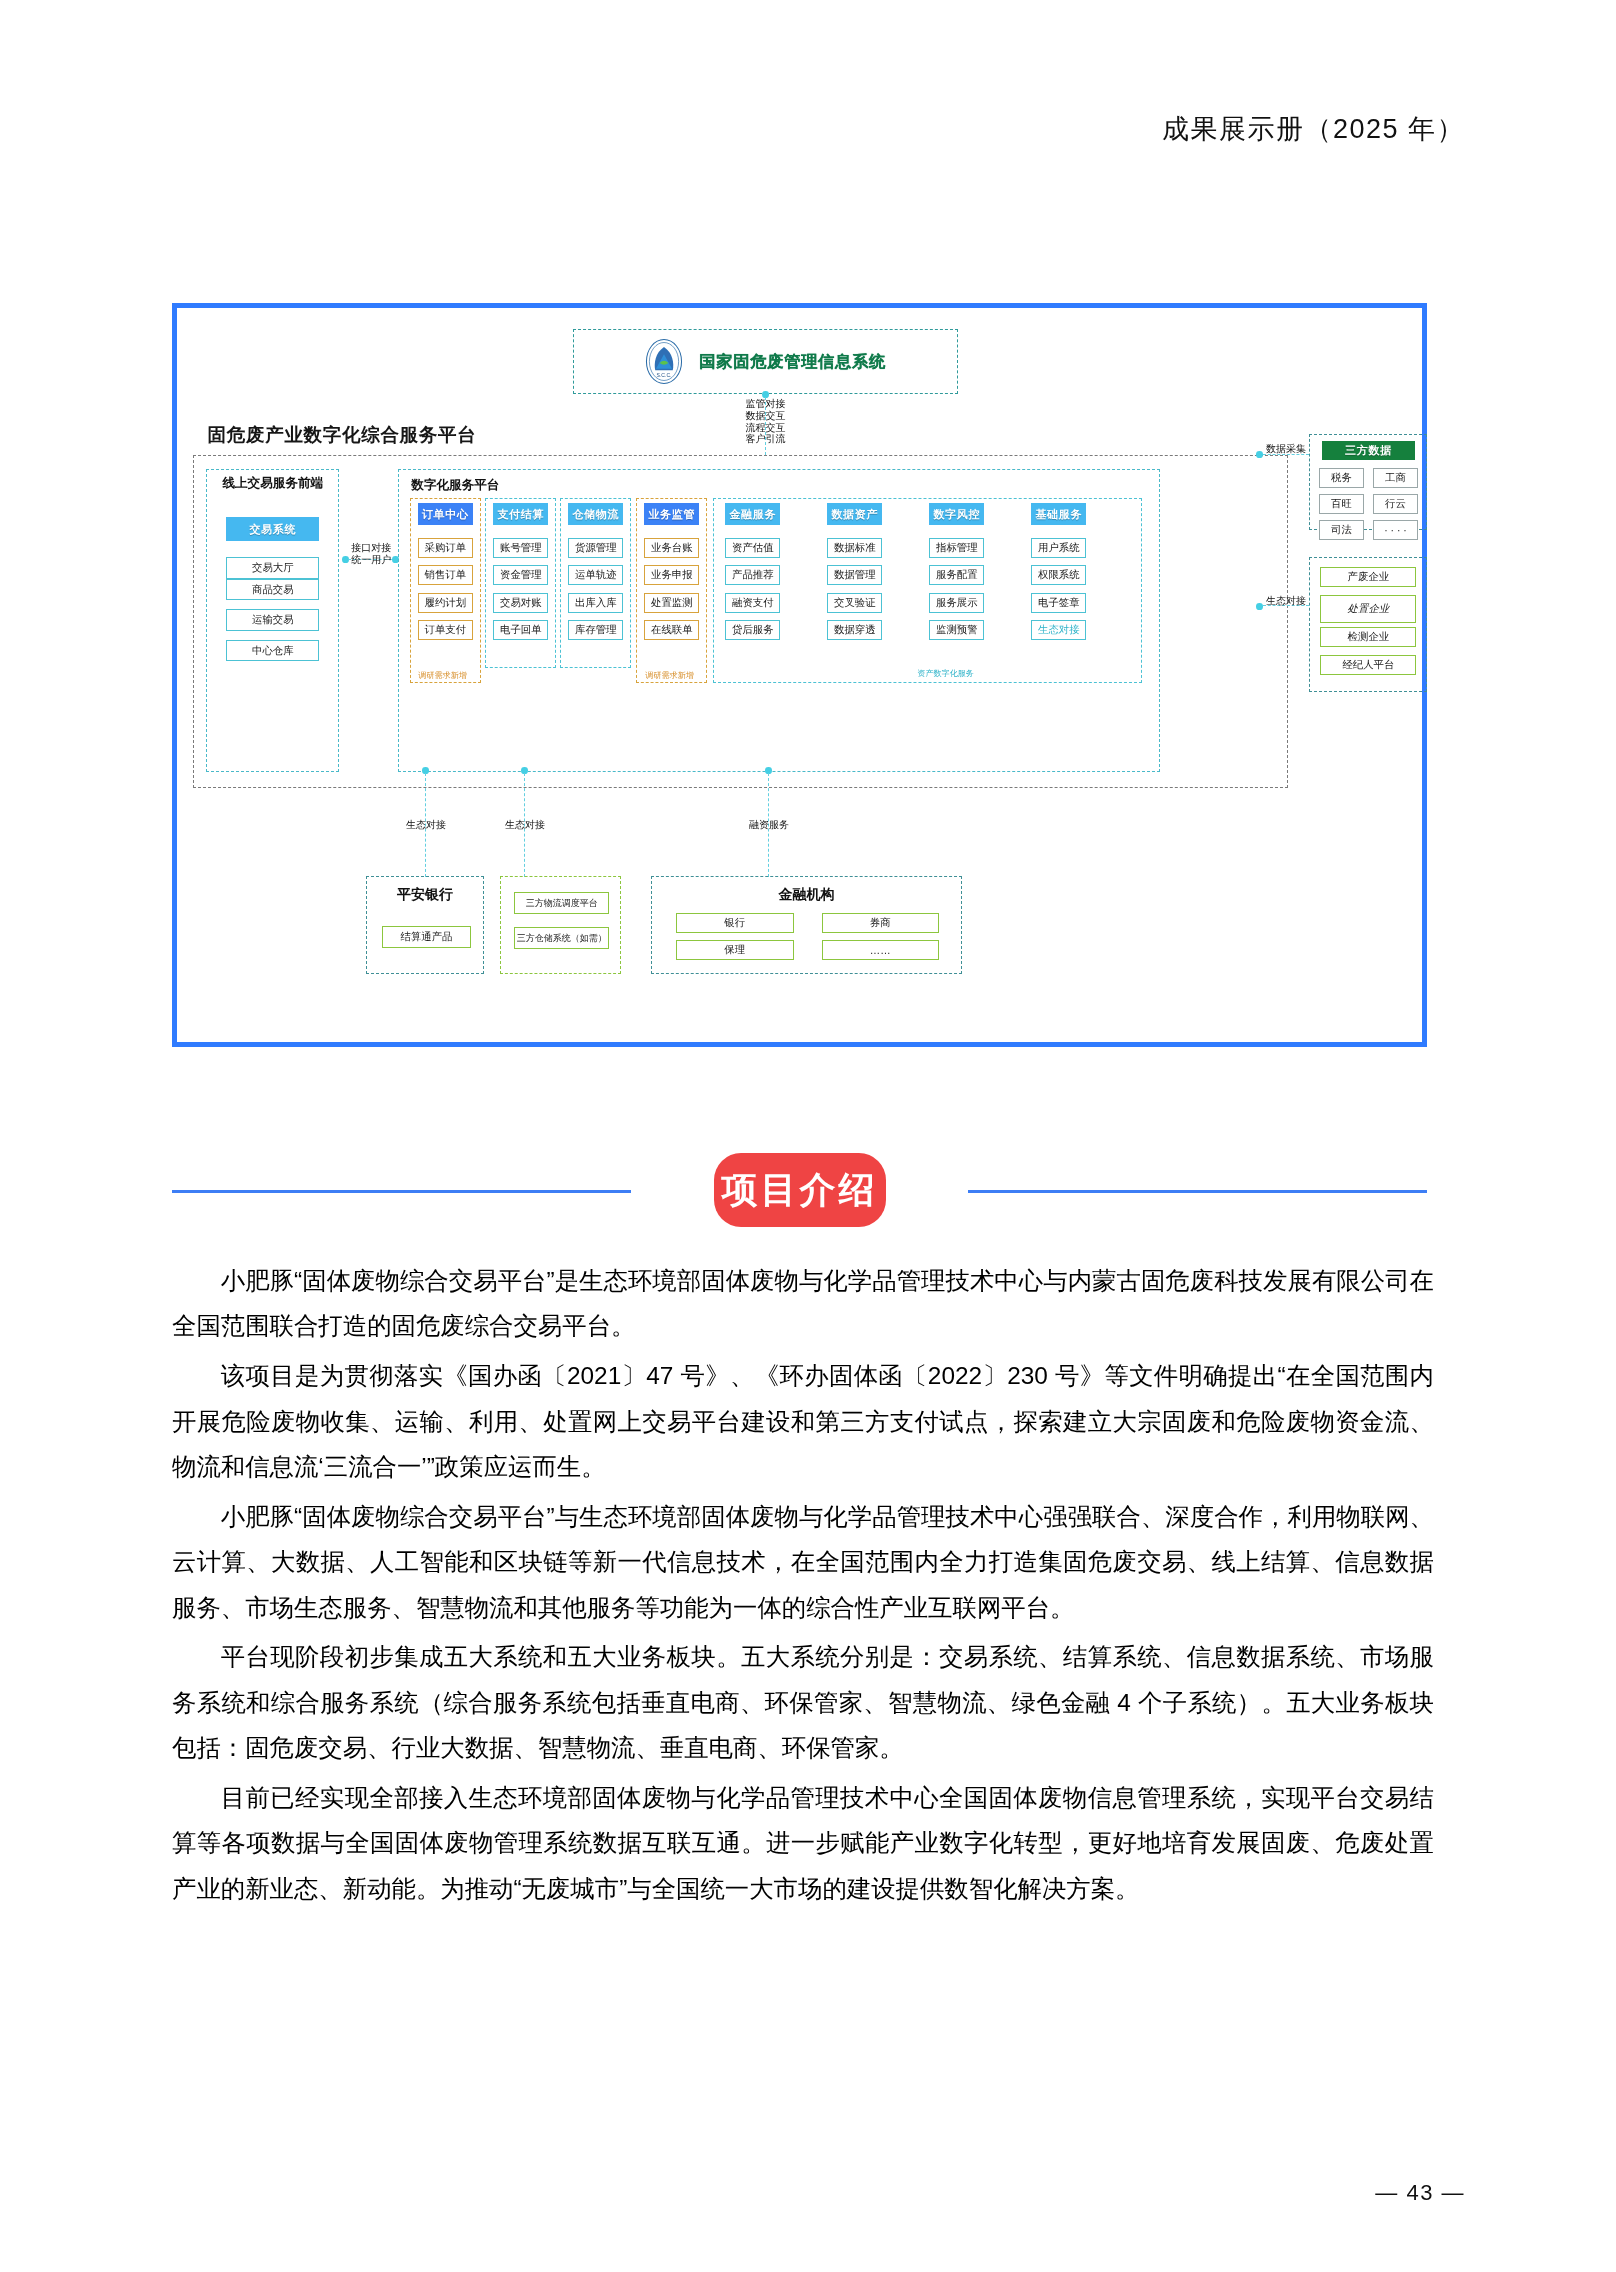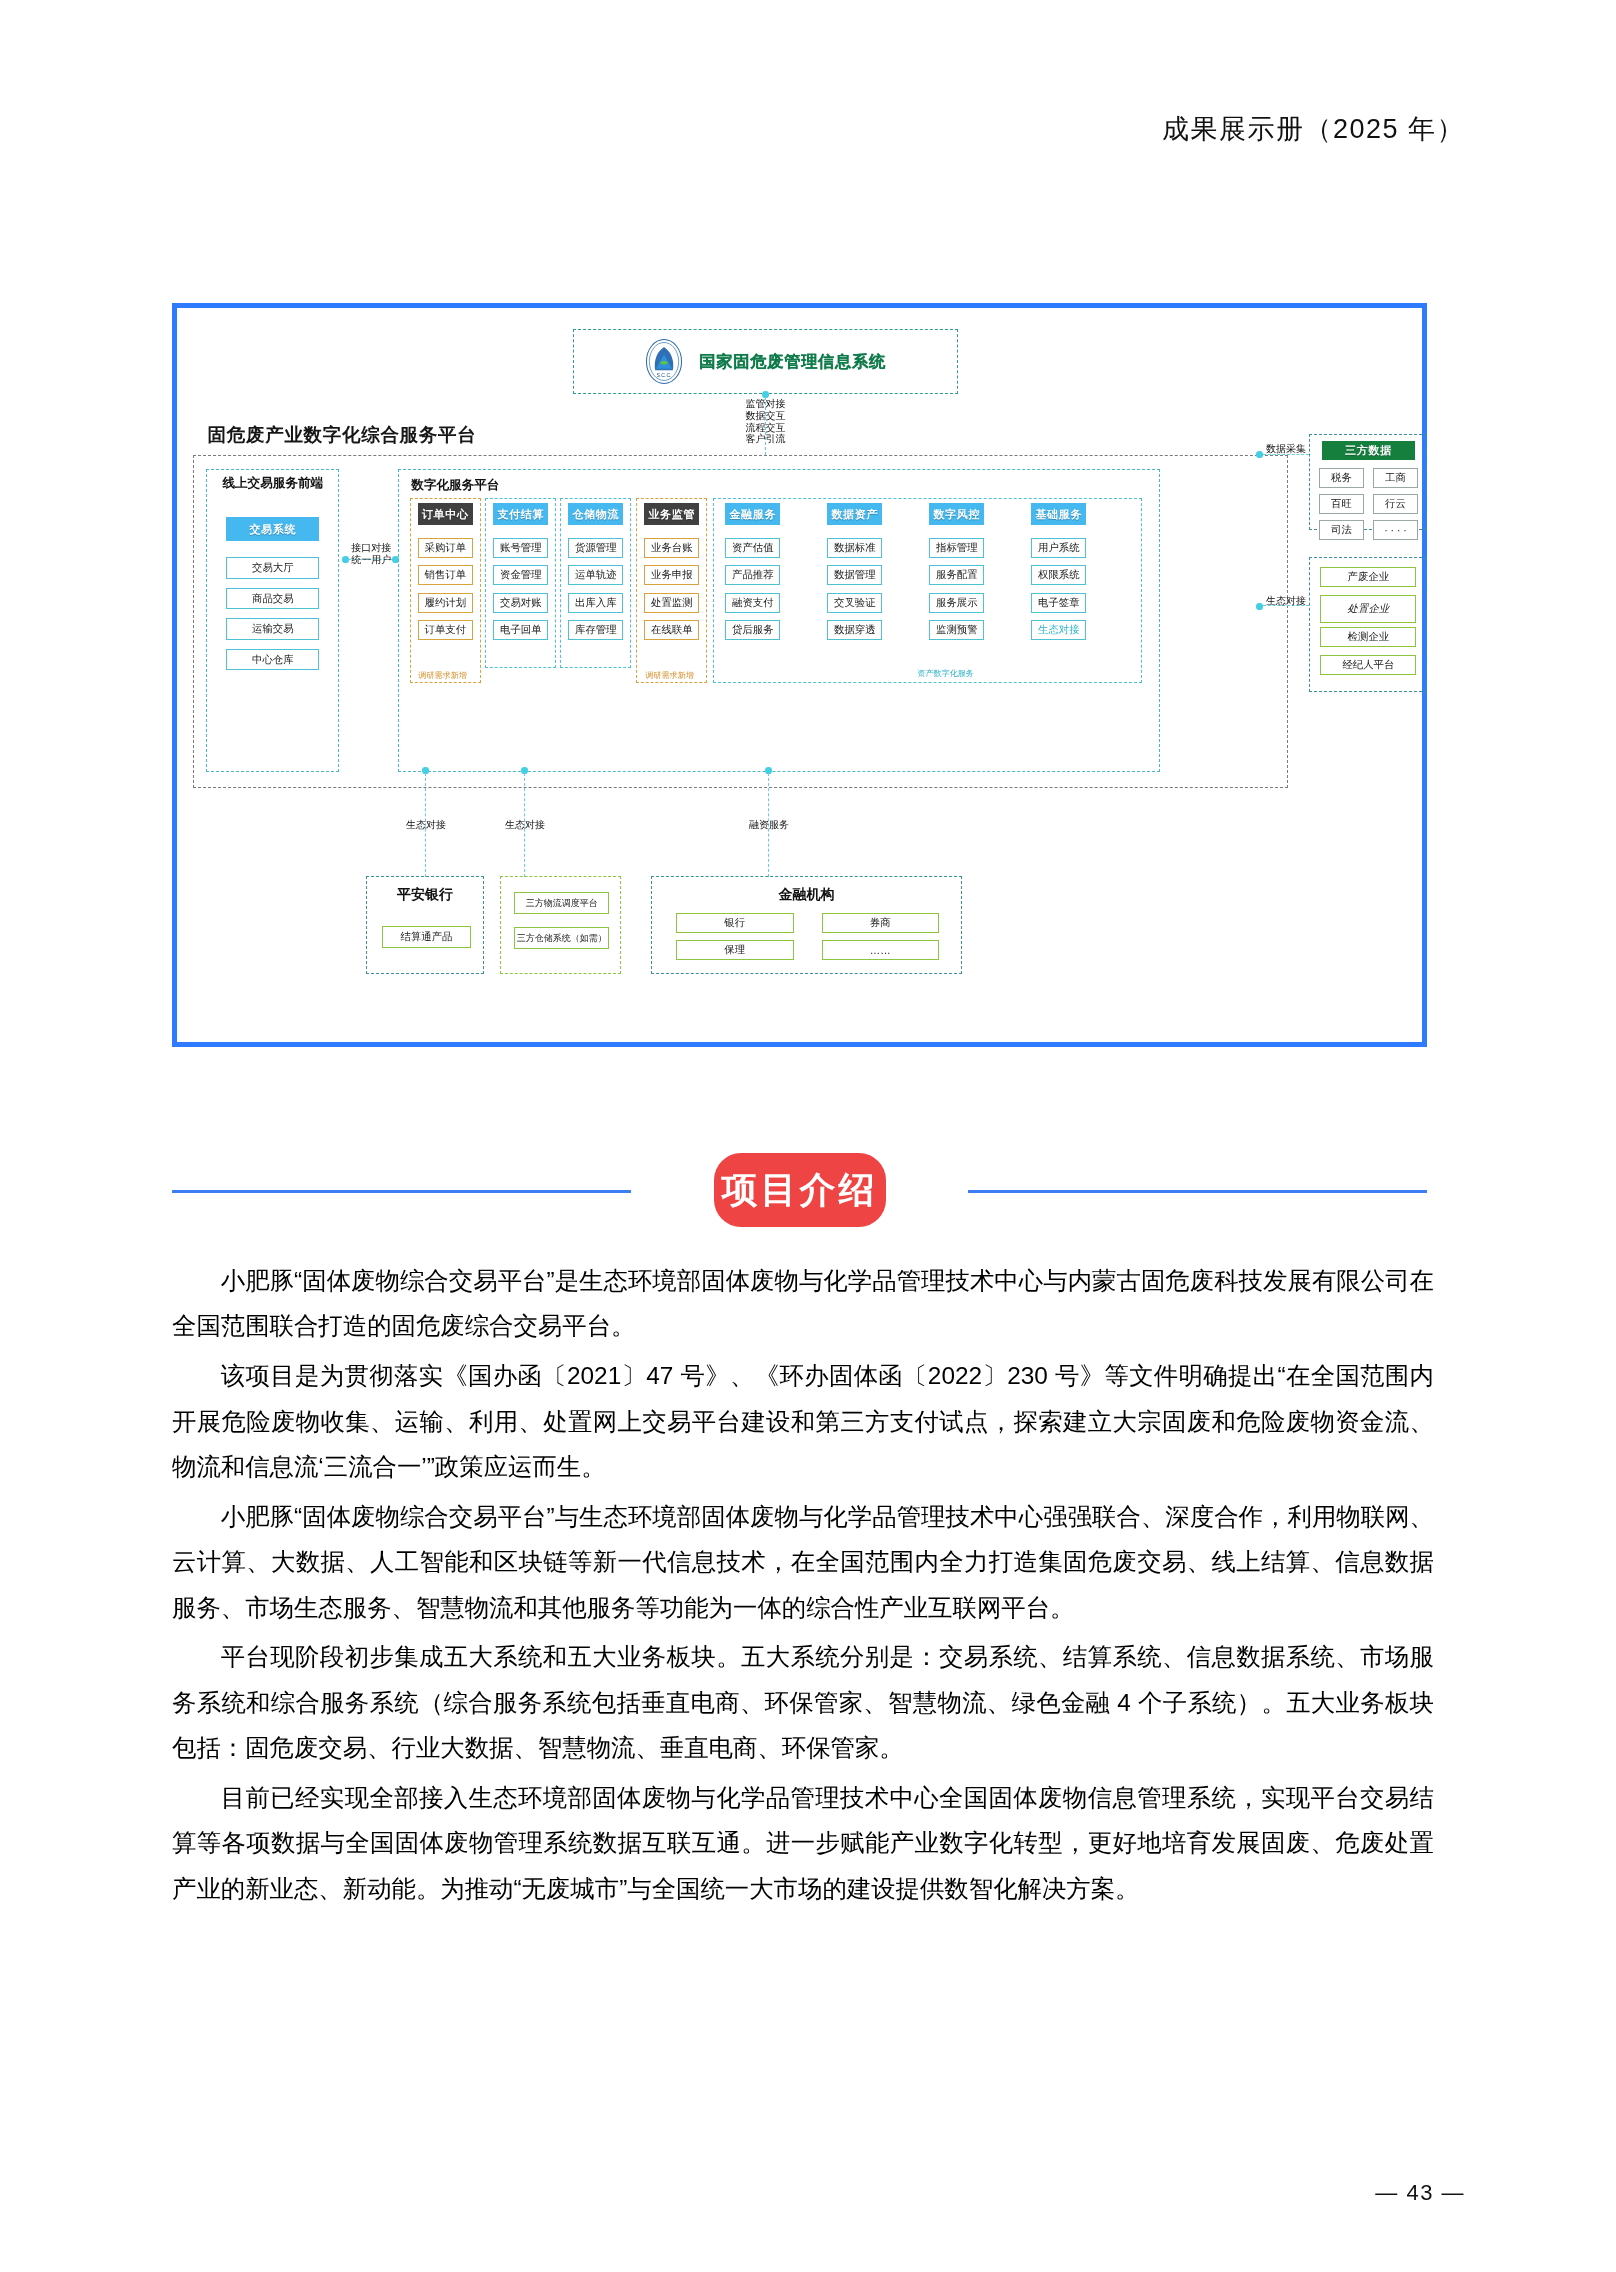--- a/index.html
+++ b/index.html
@@ -81,21 +81,21 @@
   .cell.orange{ border-color:#d8a33c; }
   .cell.green{ border-color:#8cc63e; }
   .cell.gray{ border-color:#9aa7a8; }
   .cell.green-text{ color:#2fb3c9; }
   .hdr{
     border:none; color:#fff; font-weight:bold; font-size:11px;
     letter-spacing:0.7px; text-shadow:0 0.7px 0.7px rgba(0,0,0,.25);
     display:flex; align-items:center; justify-content:center;
   }
   .hdr.blue{ background:#45b8f0; }
-  .hdr.orange{ background:#404040; }
+  .hdr.orange{ background:#3b82f6; }
   .hdr.gray{ background:#15803d; }
 
   .col{ position:absolute; top:33px; width:55px; }
   .col .cell, .col .hdr{ width:100%; height:20px; margin-bottom:7.4px; }
   .col .hdr{ height:22px; margin-bottom:12.6px; }
 
   .sub-dash{
     position:absolute; border:1.5px dashed #d8a33c; box-sizing:border-box;
   }
   .sub-dash.teal{ border-color:#4cc2d4; }
@@ -183,21 +183,21 @@
         <div>客户引流</div>
       </div>
 
       <div class="platform">
         <div class="platform-title">固危废产业数字化综合服务平台</div>
 
         <div class="front-box">
           <div class="front-title">线上交易服务前端</div>
           <div style="position:absolute; left:19px; top:47px; width:93px;">
             <div class="hdr blue" style="height:24px; margin-bottom:16px;">交易系统</div>
-            <div class="cell" style="height:21.5px; margin-bottom:9px;">交易大厅</div>
+            <div class="cell" style="height:21.5px; ">交易大厅</div>
             <div class="cell" style="height:21.5px; margin-bottom:9px;">商品交易</div>
             <div class="cell" style="height:21.5px; margin-bottom:9px;">运输交易</div>
             <div class="cell" style="height:21.5px;">中心仓库</div>
           </div>
         </div>
 
         <div class="dot" style="left:148px; top:100px;"></div>
         <div style="position:absolute; left:154px; top:103px; width:49px; border-top:0.7px dashed #62cfe0;"></div>
         <div class="dot" style="left:198px; top:100px;"></div>
         <div class="conn-label" style="left:152px; top:86px; width:50px;">

